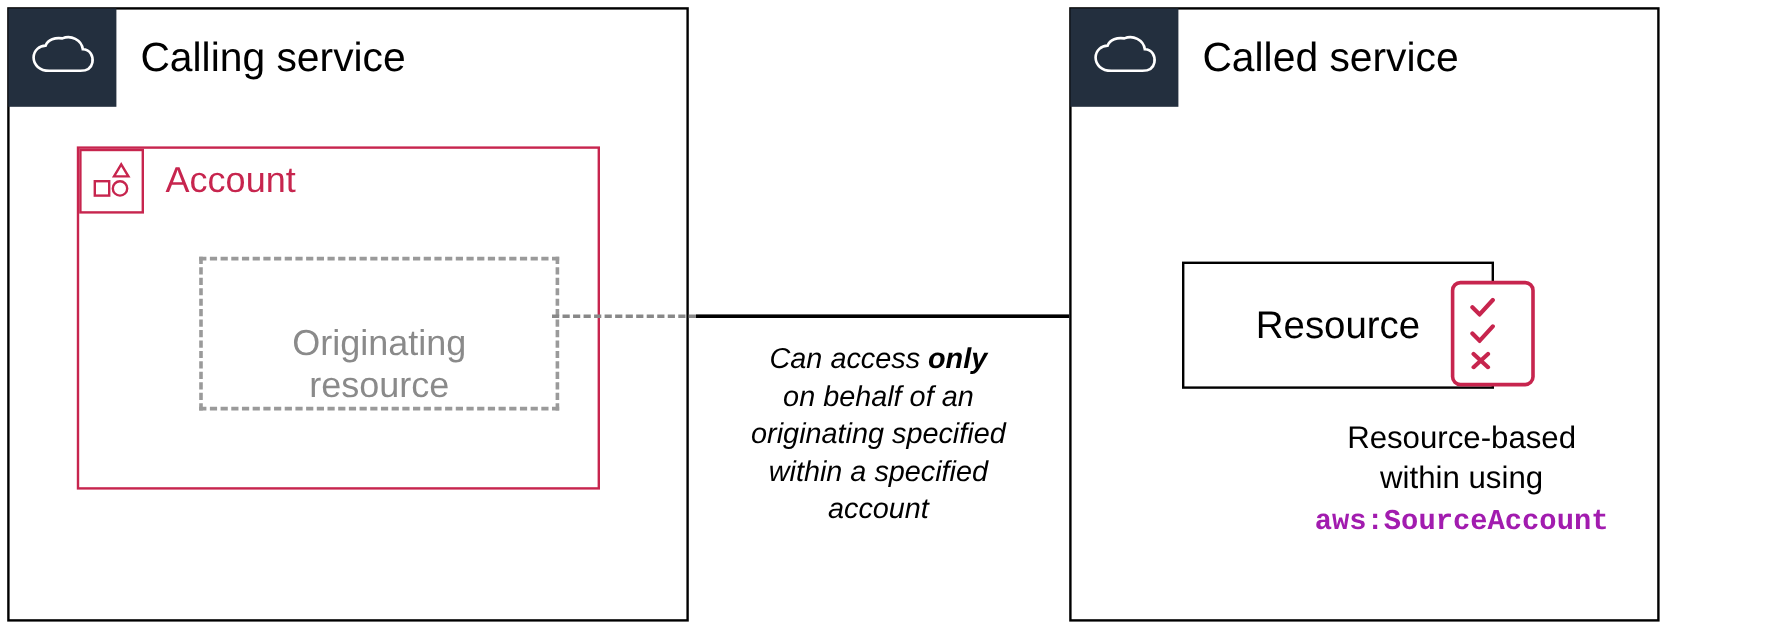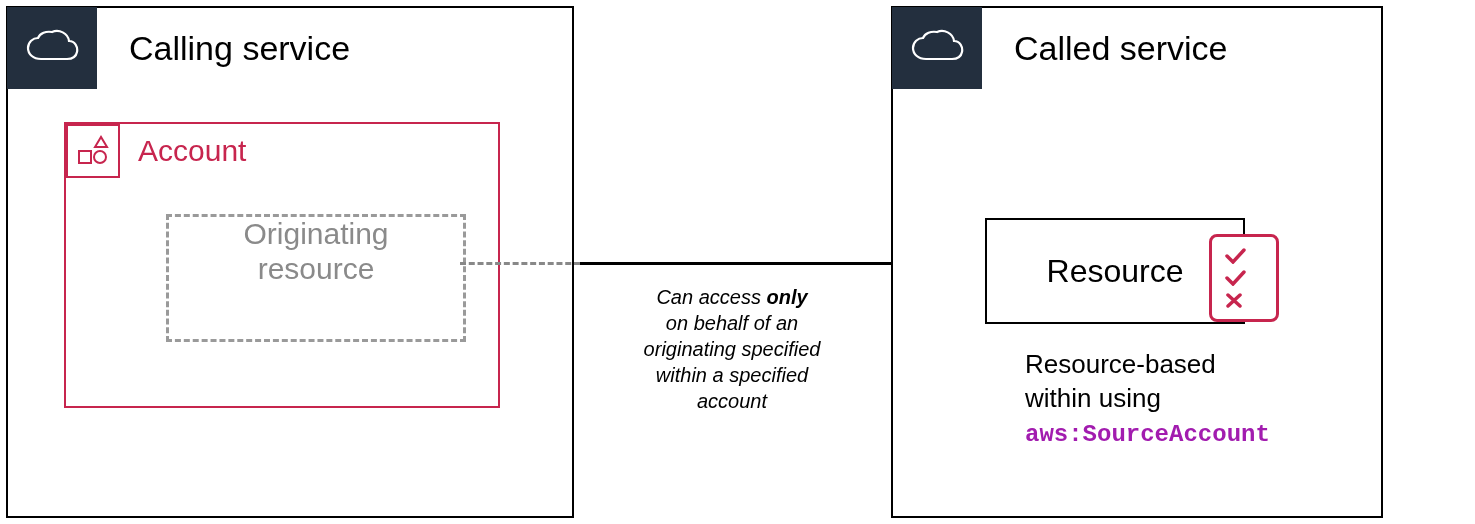--- a/index.html
+++ b/index.html
@@ -26,21 +26,21 @@
     align-items: center;
   }
   .cloud-badge {
     width: 90px; height: 82px;
     background: #232f3e;
     display: flex; align-items: center; justify-content: center;
   }
   .panel-title {
     font-size: 34px;
     color: #000;
-    margin-left: 32px;
+    margin-left: 20px;
     font-weight: 400;
   }
 
   .account-box {
     position: absolute;
     left: 56px; top: 114px;
     width: 436px; height: 286px;
     border: 2px solid #c7254e;
   }
   .account-header {
@@ -60,21 +60,21 @@
     color: #c7254e;
     margin-left: 18px;
   }
 
   .orig-resource {
     position: absolute;
     left: 100px; top: 90px;
     width: 300px; height: 128px;
     border: 3px dashed #9a9a9a;
     display: flex; flex-direction: column;
-    align-items: center; justify-content: flex-start;
+    align-items: center; justify-content: flex-end;
     color: #8a8a8a;
     font-size: 30px;
     line-height: 1.15;
   }
 
   .arrow-line-dashed {
     position: absolute;
     top: 262px;
     left: 460px;
     width: 120px;
@@ -97,21 +97,21 @@
     border-left: 28px solid #000;
   }
 
   .caption {
     position: absolute;
     top: 284px;
     left: 582px;
     width: 300px;
     text-align: center;
     font-style: italic;
-    font-size: 20px;
+    font-size: 24px;
     line-height: 1.3;
     color: #000;
   }
   .caption .bold { font-weight: 700; }
 
   .resource-box {
     position: absolute;
     left: 92px; top: 210px;
     width: 260px; height: 106px;
     border: 2px solid #000;
@@ -129,23 +129,23 @@
     border-radius: 8px;
     display: flex; flex-direction: column;
     align-items: flex-start; justify-content: center;
     padding-left: 12px;
     gap: 6px;
   }
   .policy-icon svg { display: block; }
 
   .policy-text {
     position: absolute;
-    left: 132px; top: 340px;
+    left: 120px; top: 340px;
     width: 410px;
-    text-align: left;
+    text-align: center;
     font-size: 26px;
     line-height: 1.3;
   }
   .policy-code {
     font-family: "Courier New", monospace;
     font-weight: 700;
     color: #a21caf;
     font-size: 24px;
   }
 </style>

